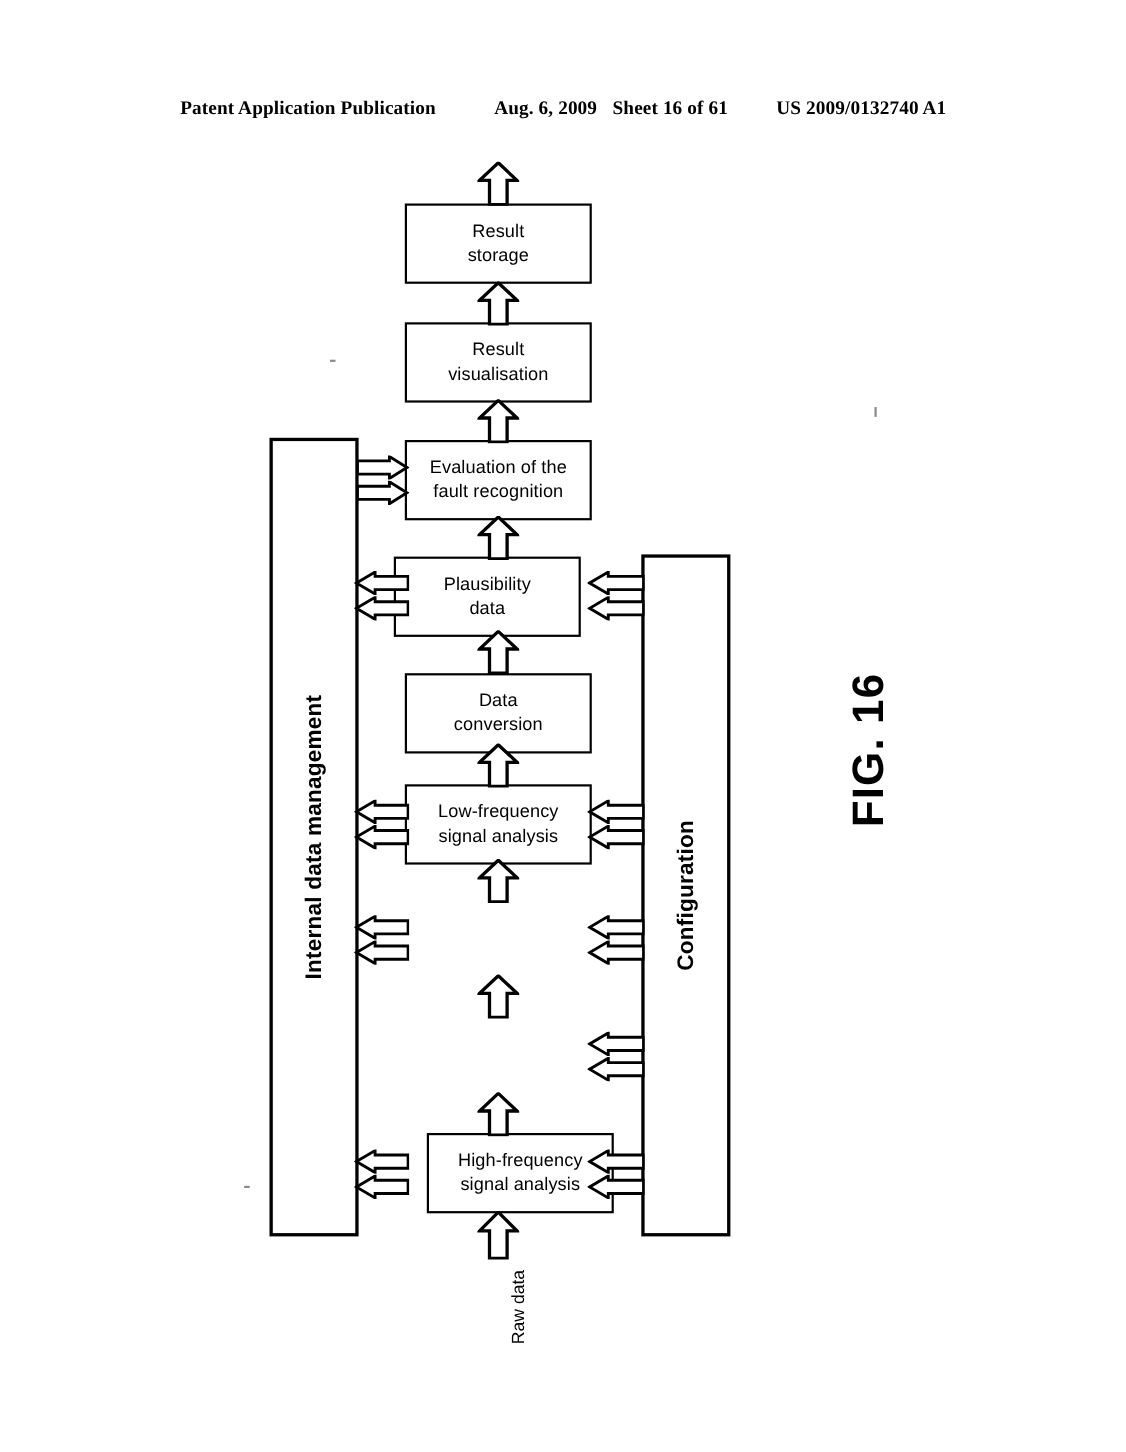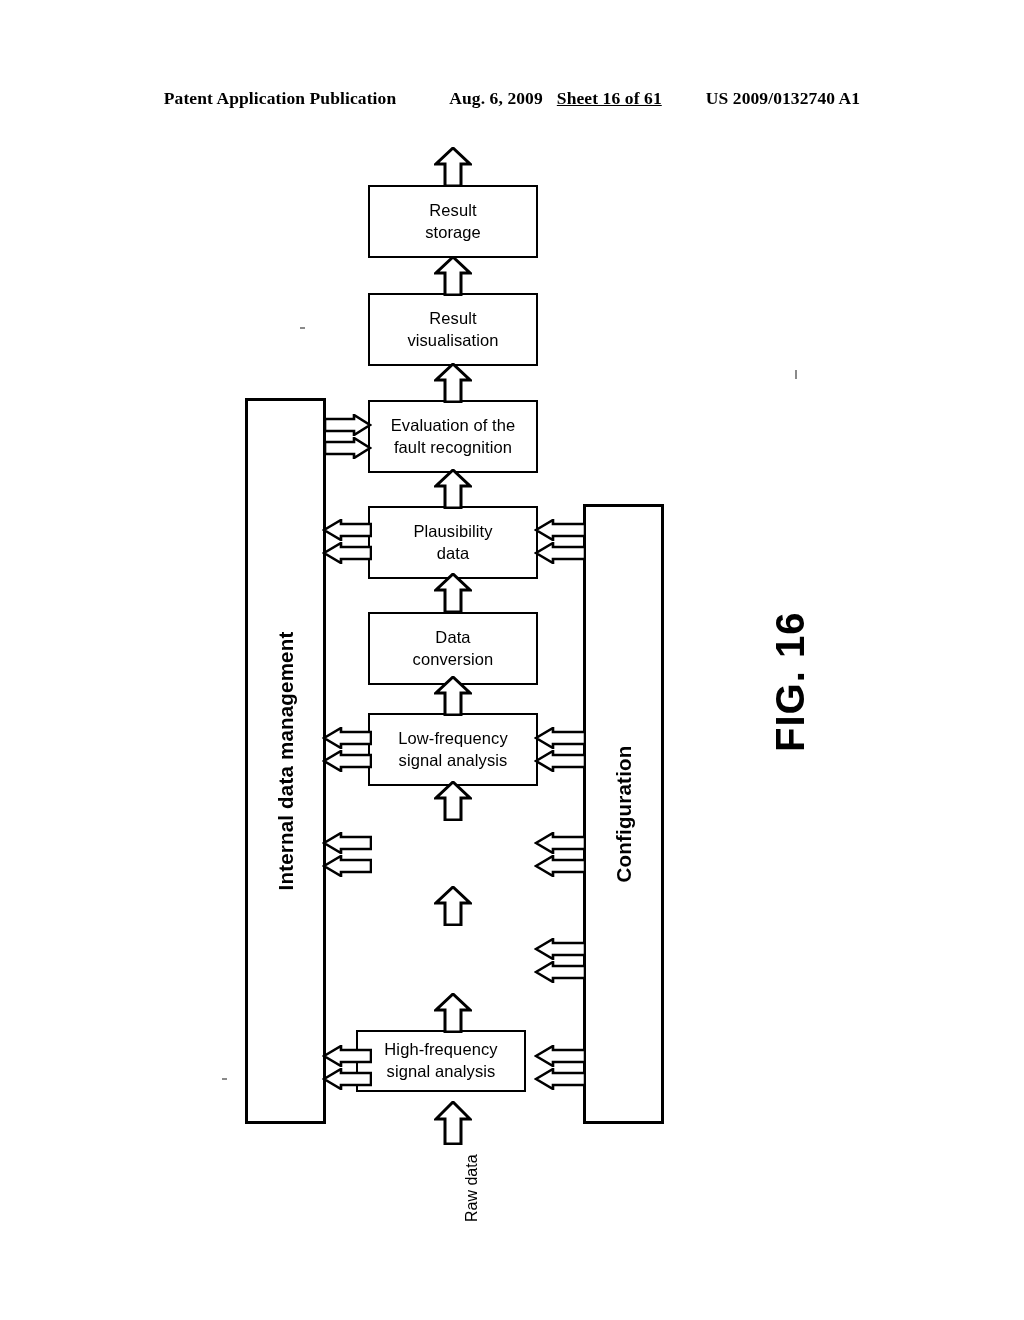--- a/index.html
+++ b/index.html
@@ -27,21 +27,21 @@
     justify-content: center;
     align-items: baseline;
     font-family: "Liberation Serif", serif;
     font-weight: bold;
     font-size: 17.5px;
     letter-spacing: 0.1px;
     white-space: nowrap;
   }
   .patent-header .hdr-pub   { margin-right: 53px; }
   .patent-header .hdr-date  { margin-right: 14px; }
-  .patent-header .hdr-sheet { margin-right: 44px; text-decoration: underline; }
+  .patent-header .hdr-sheet { margin-right: 44px; }
   .patent-header .hdr-num   { }
 
   
   #figure {
     position: absolute;
     left: 0;
     top: 0;
     width: 1024px;
     height: 1320px;
   }
@@ -144,21 +144,21 @@
     </span>
   </div>
 
   <div class="pbox" style="left:368px; top:400px; width:170px; height:73px;">
     <span>
       <span>Evaluation of the</span><br>
       <span>fault recognition</span>
     </span>
   </div>
 
-  <div class="pbox" style="left:368px; top:506px; width:170px; height:73px;">
+  <div class="pbox" style="left:358px; top:506px; width:170px; height:73px;">
     <span>
       <span>Plausibility</span><br>
       <span>data</span>
     </span>
   </div>
 
   <div class="pbox" style="left:368px; top:612px; width:170px; height:73px;">
     <span>
       <span>Data</span><br>
       <span>conversion</span>
@@ -167,21 +167,21 @@
 
   <div class="pbox" style="left:368px; top:713px; width:170px; height:73px;">
     <span>
       <span>Low-frequency</span><br>
       <span>signal analysis</span>
     </span>
   </div>
 
 
 
-  <div class="pbox" style="left:356px; top:1030px; width:170px; height:62px;">
+  <div class="pbox" style="left:388px; top:1030px; width:170px; height:73px;">
     <span>
       <span>High-frequency</span><br>
       <span>signal analysis</span>
     </span>
   </div>
 
   <div class="arrow" style="left:434px; top:147px;">
     <svg width="38" height="40" viewBox="0 0 38 40">
       <polygon points="19,1 36,17 27,17 27,39 11,39 11,17 2,17" fill="#fff" stroke="#000" stroke-width="3" stroke-linejoin="miter"></polygon>
     </svg>

